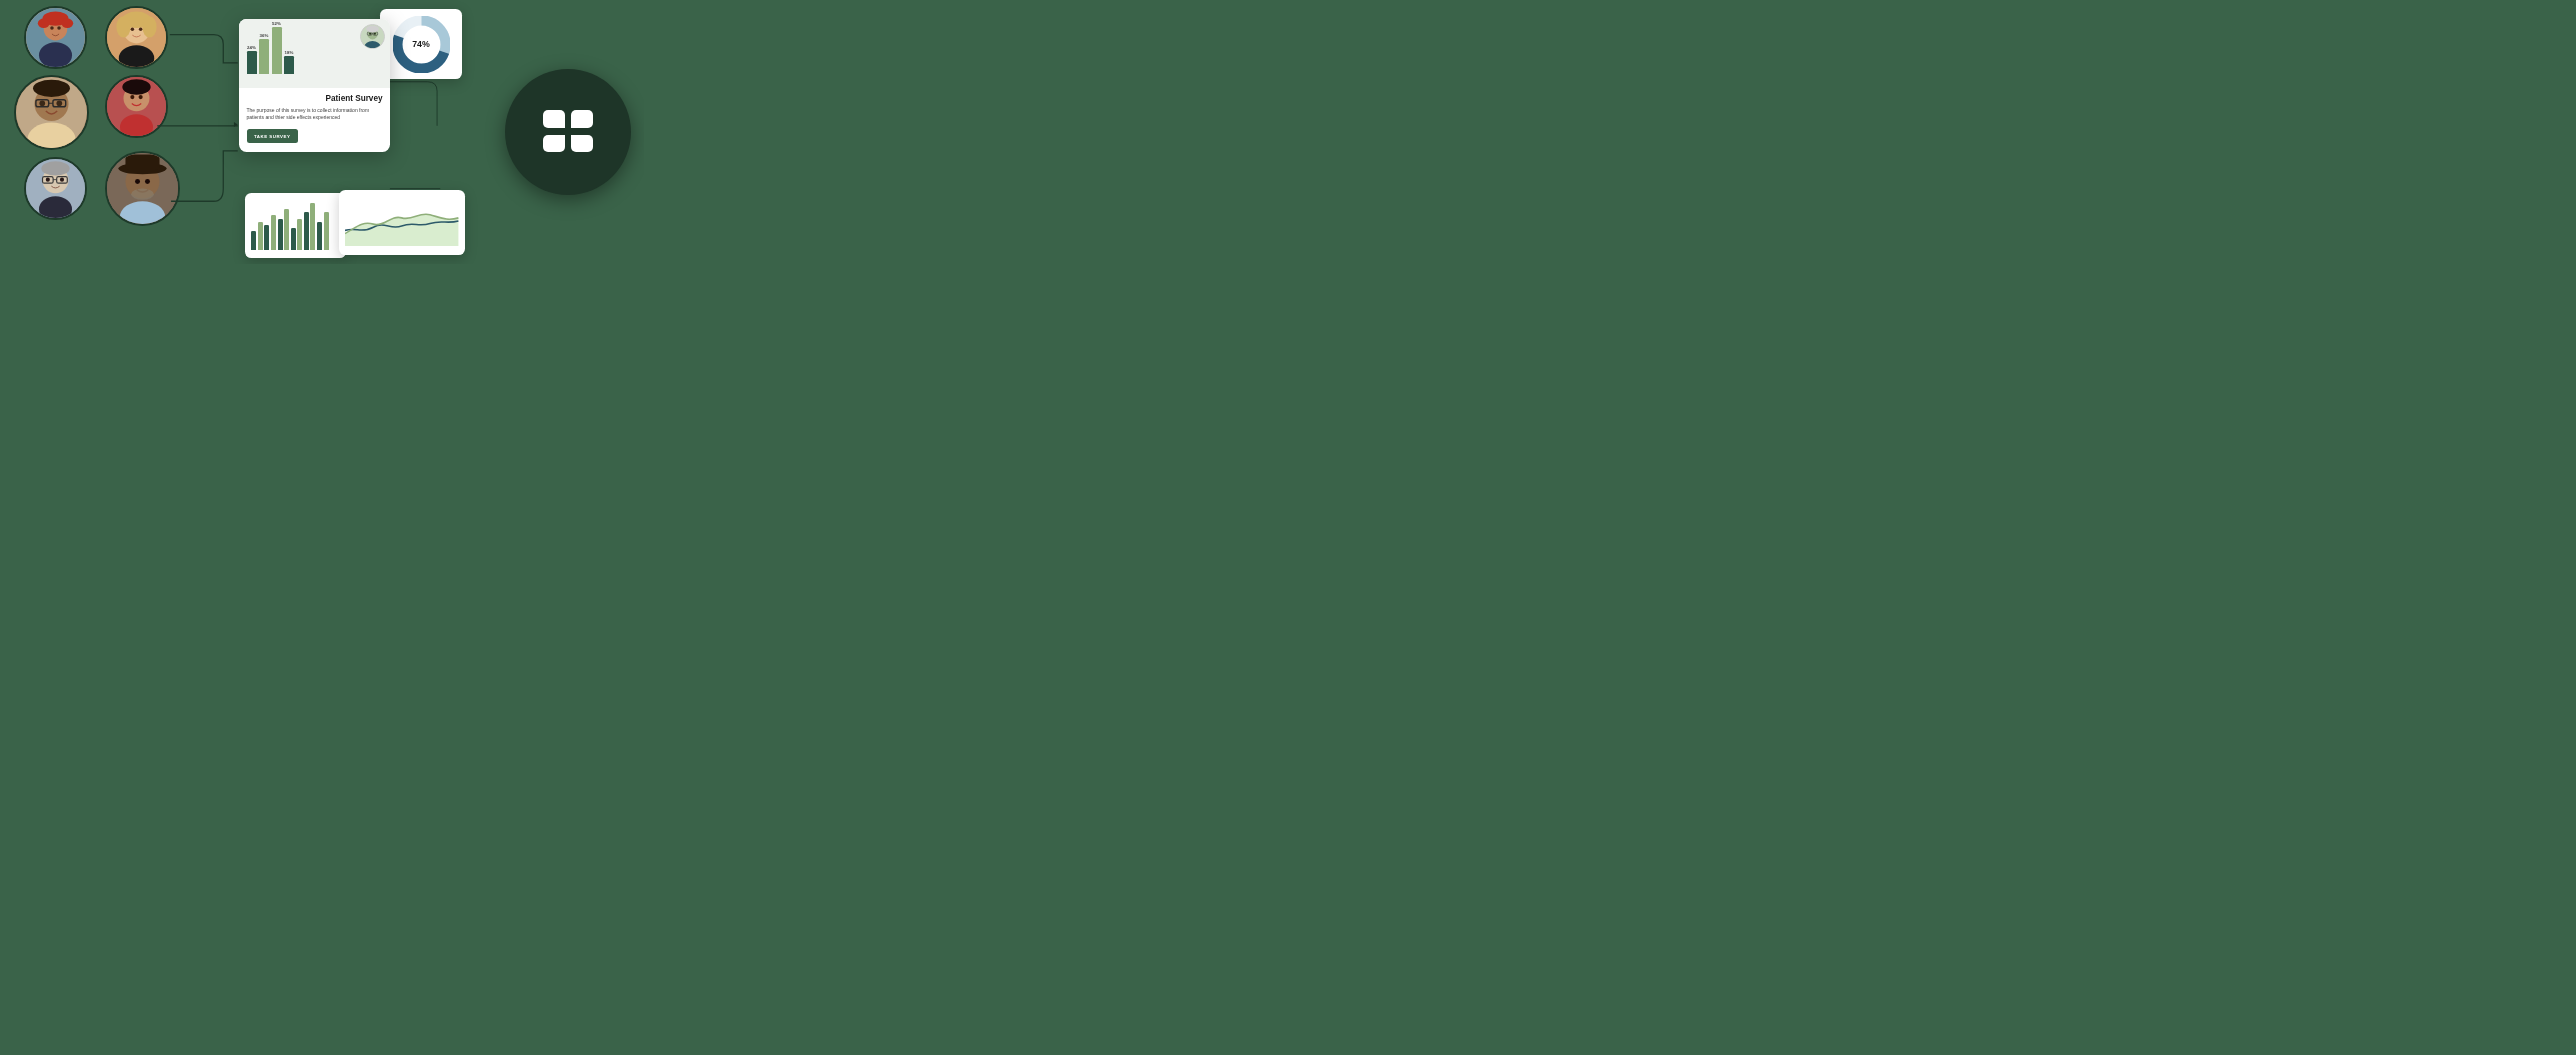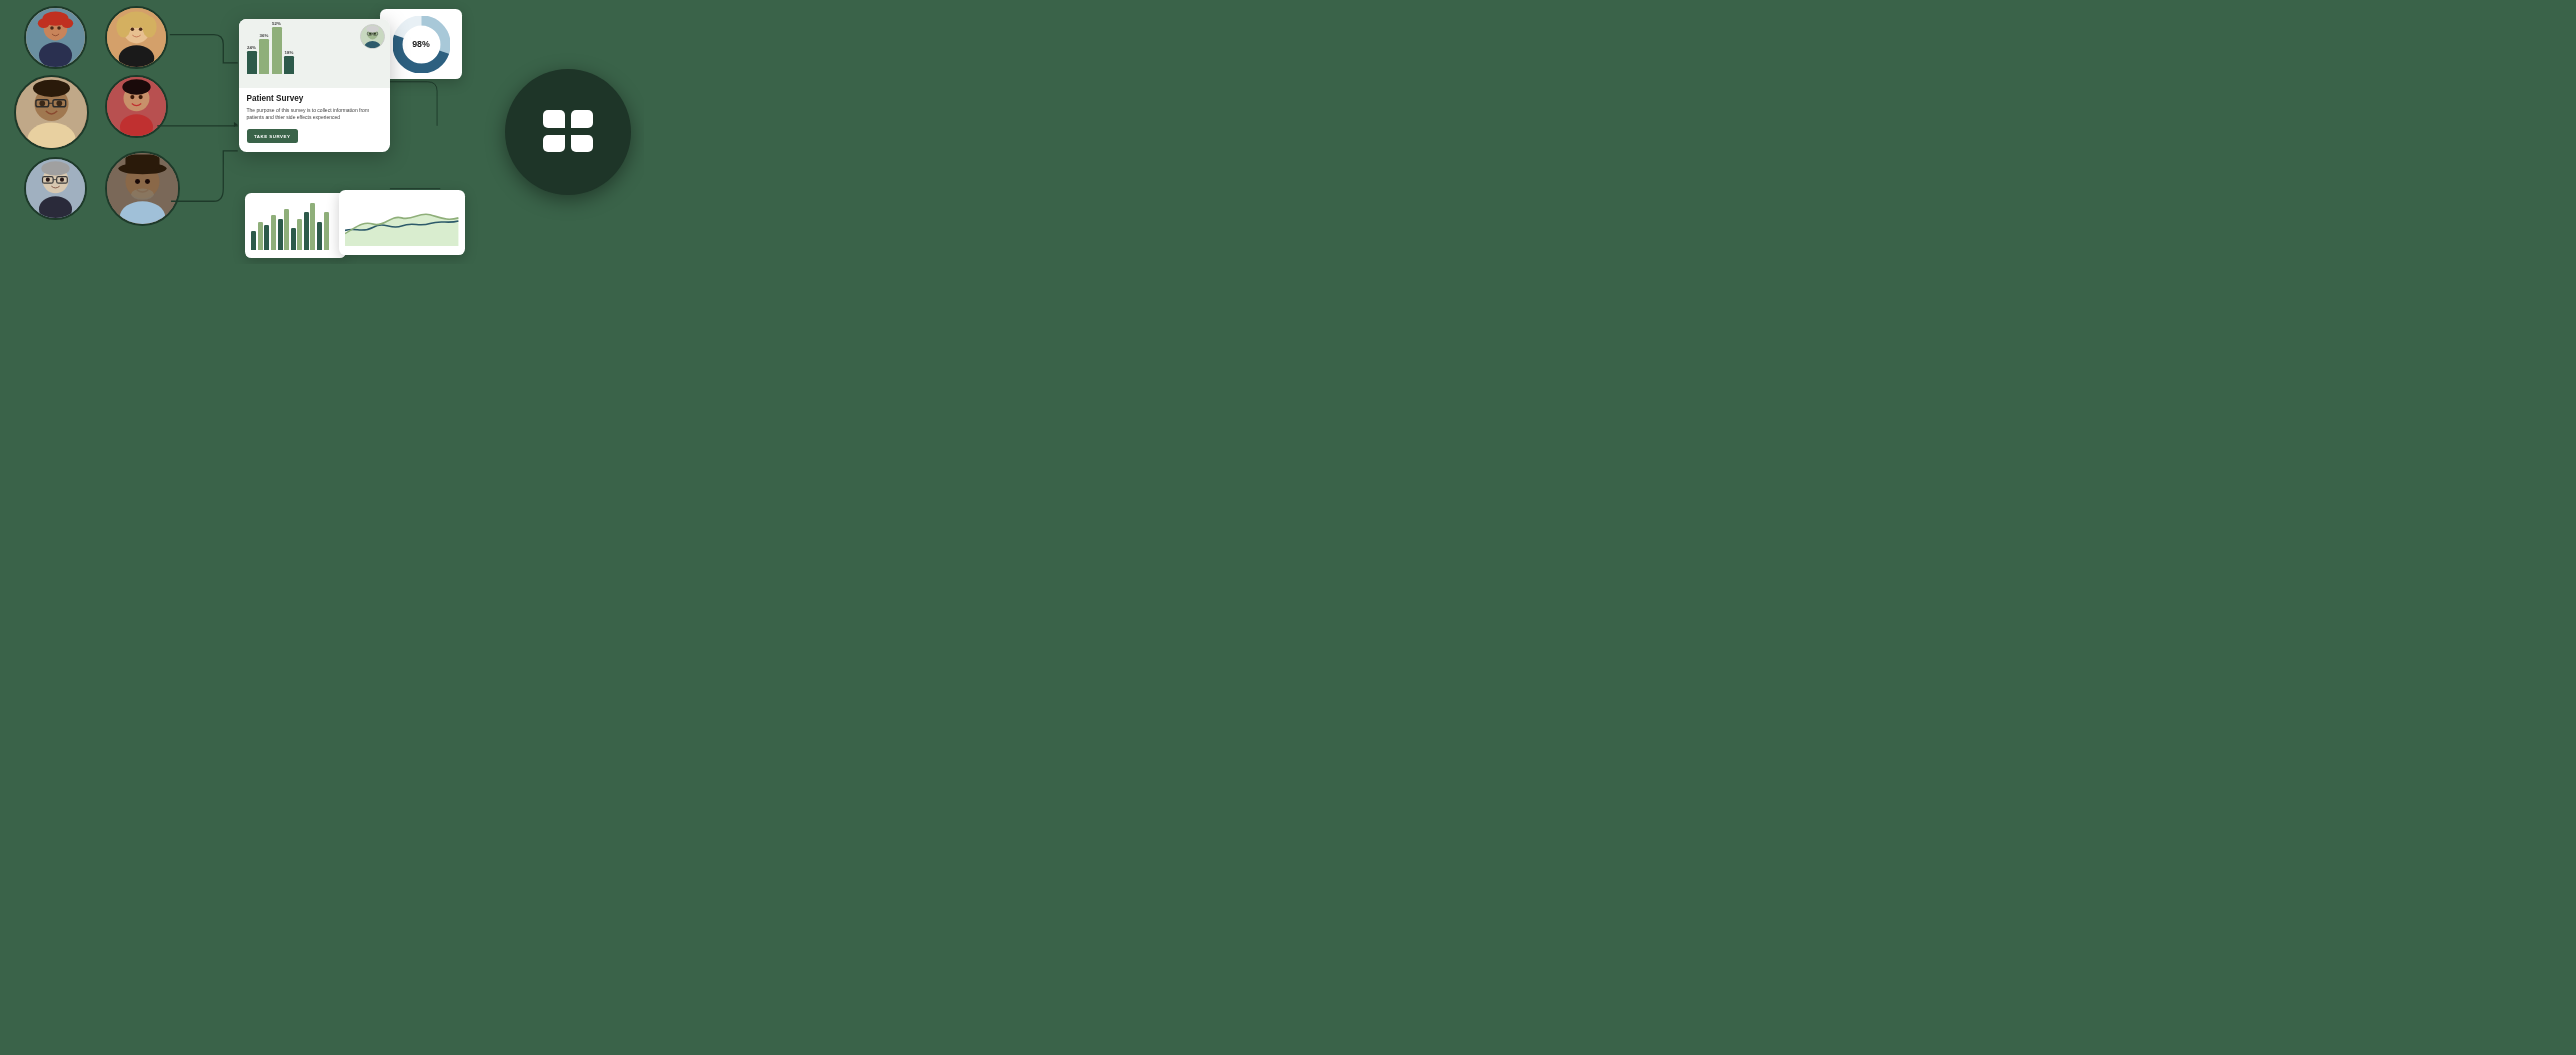--- a/index.html
+++ b/index.html
@@ -129,20 +129,21 @@
 
     .card-content {
       padding: 6.3px 7.5px 8.8px 7.5px;
     }
 
     .card-title {
       font-size: 8.2px;
       font-weight: 700;
       color: #1a1a1a;
       margin-bottom: 3.8px;
+      text-align: right;
     }
 
     .card-desc {
       font-size: 5px;
       color: #444;
       line-height: 1.4;
       margin-bottom: 7.5px;
     }
 
     .take-survey-btn {
@@ -464,21 +465,21 @@
     <div class="donut-wrapper">
       <svg width="57" height="57" viewBox="0 0 90 90">
 
         <circle cx="45" cy="45" r="38" fill="none" stroke="#e8f0f5" stroke-width="16"></circle>
 
         <circle cx="45" cy="45" r="38" fill="none" stroke="#a8c8d8" stroke-width="16" stroke-dasharray="71.6 238.0" stroke-dashoffset="0" transform="rotate(-90 45 45)"></circle>
 
         <circle cx="45" cy="45" r="38" fill="none" stroke="#2d6080" stroke-width="16" stroke-dasharray="119.4 190.2" stroke-dashoffset="-71.6" transform="rotate(-90 45 45)"></circle>
         <circle cx="45" cy="45" r="26" fill="white"></circle>
       </svg>
-      <span class="donut-label">98%</span>
+      <span class="donut-label">74%</span>
     </div>
   </div>
 
   <div class="column-card">
     <div class="column-chart">
 
       <div class="col-group">
         <div class="col-bar bar-dark" style="height:19px;"></div>
         <div class="col-bar bar-light" style="height:28px;"></div>
       </div>

